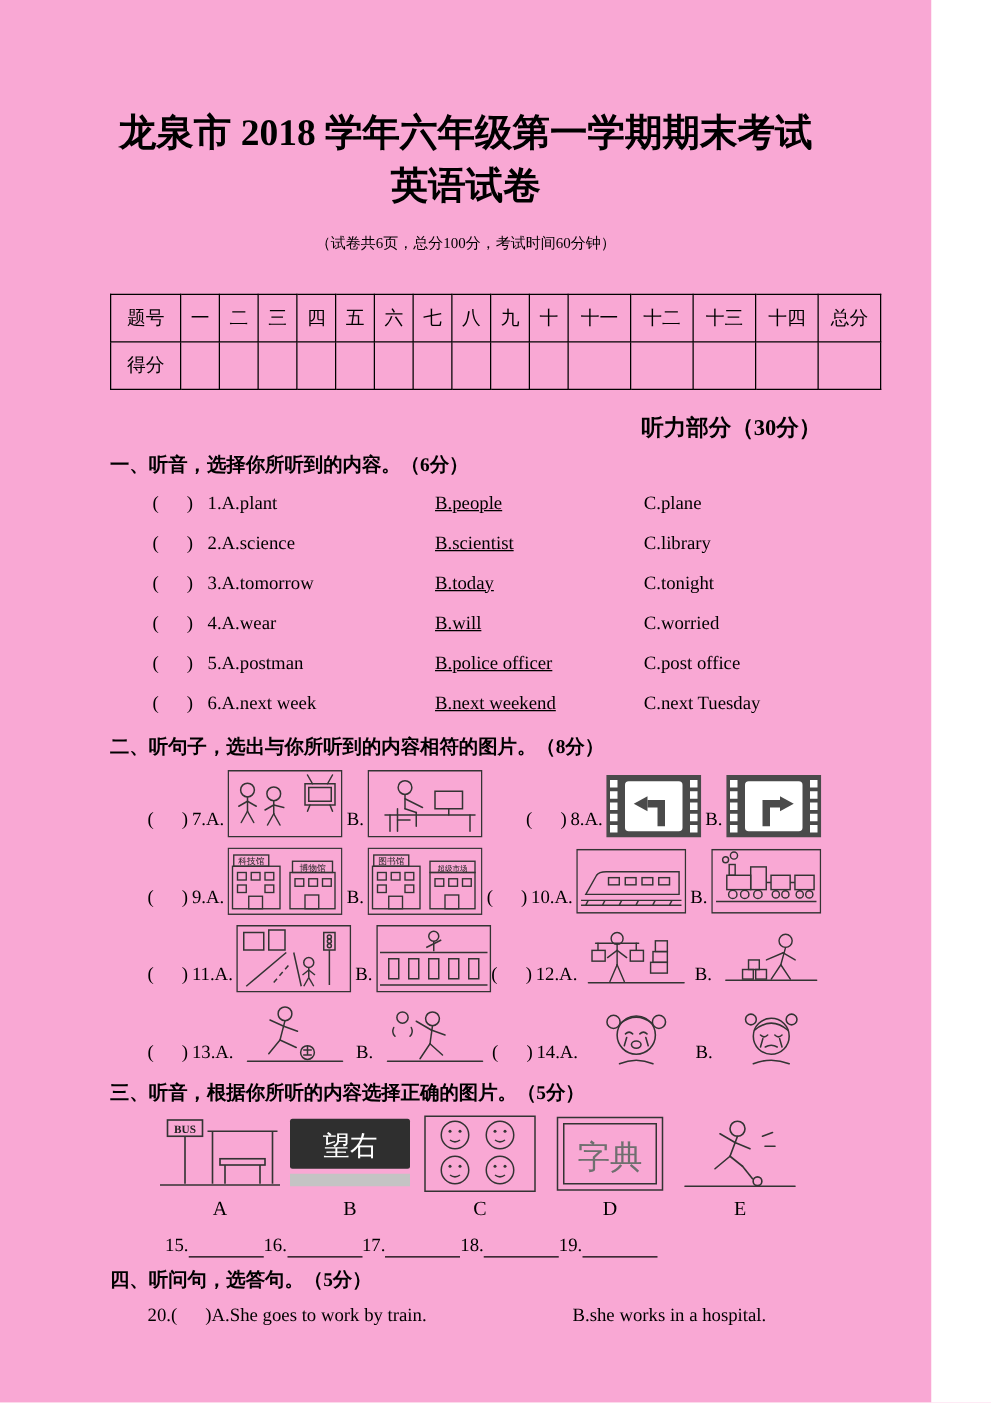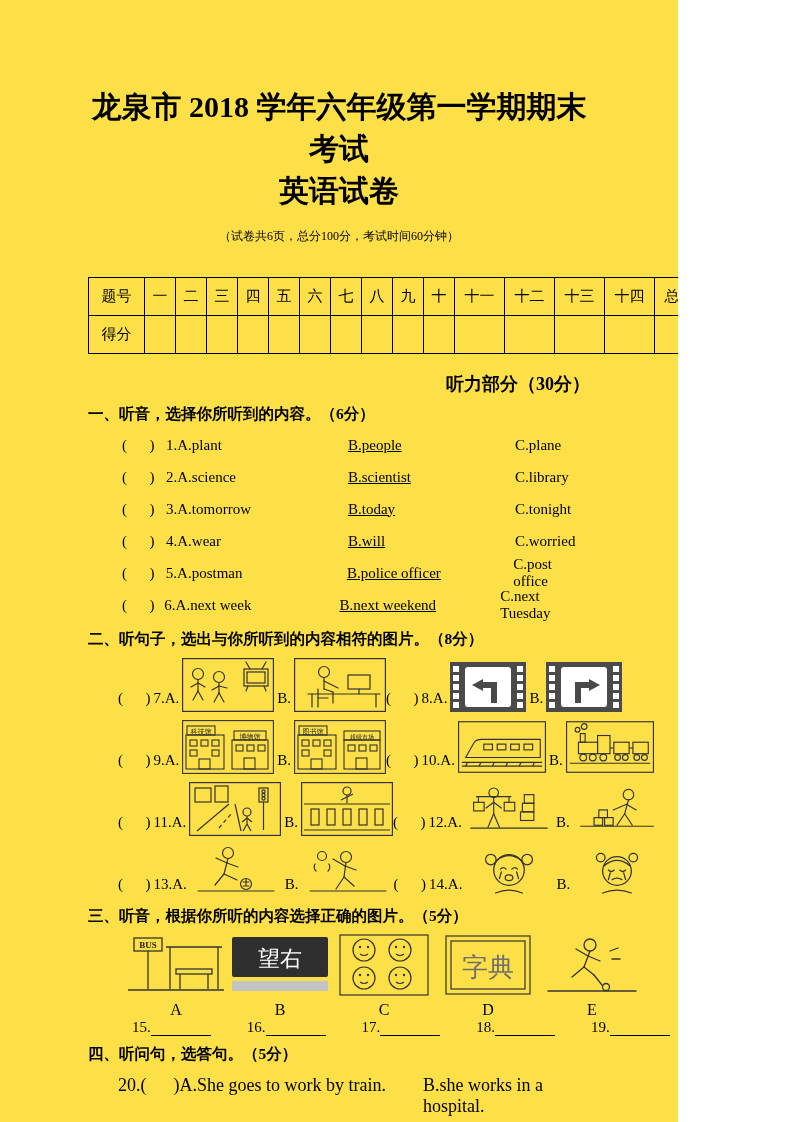--- a/index.html
+++ b/index.html
@@ -1,18 +1,18 @@
 <!DOCTYPE html>
 <html><head>
 <meta charset="utf-8">
 <style>
   * { margin:0; padding:0; box-sizing:border-box; }
   html,body { background:#ffffff; }
   body { width:793px; font-family:"Liberation Serif","DejaVu Serif",serif; color:#000; }
-  .page { width:678px; height:1122px; padding:86px 88px 30px 88px; overflow:hidden; background:#fde047; }
+  .page { width:745px; height:1122px; padding:86px 88px 30px 88px; overflow:hidden; background:#f9a8d4; }
 
   .title { font-size:30px; font-weight:bold; text-align:center; line-height:1.4; }
   .subtitle { text-align:center; font-size:12px; margin-top:16px; }
 
   table.score { border-collapse:collapse; table-layout:fixed; width:617px; margin-top:32px; }
   table.score td { border:1.2px solid #000; height:38px; text-align:center; font-size:15px; overflow:hidden; white-space:nowrap; }
 
   .section-title { text-align:right; font-weight:bold; font-size:18px; margin-top:18px; }
   .part-title { font-size:15.5px; font-weight:bold; margin-top:8px; }
 
@@ -24,25 +24,25 @@
 
   .p2-row { display:flex; align-items:flex-end; margin-top:8px; padding-left:30px; font-size:15px; }
   .grp { display:flex; align-items:flex-end; gap:3px; }
   .grp-left { width:308px; }
   .lbl { margin-bottom:5px; }
   .pre { white-space:pre; }
   svg.pic { display:block; }
 
   .p3-imgs { display:flex; gap:4px; padding-left:38px; margin-top:6px; align-items:flex-end; }
   .p3-item { display:flex; flex-direction:column; align-items:center; gap:4px; font-size:16px; }
-  .p3-blanks { display:flex; padding-left:44px; margin-top:0; font-size:15px; gap:36px; }
+  .p3-blanks { display:flex; padding-left:44px; margin-top:12px; font-size:15px; }
   .p3-blanks .blank { display:inline-flex; align-items:flex-end; }
   .blank-line { display:inline-block; width:60px; border-bottom:1px solid #000; height:15px; }
 
-  .p4-line { display:flex; padding-left:30px; margin-top:10px; font-size:18px;justify-content:center; }
+  .p4-line { display:flex; padding-left:30px; margin-top:10px; font-size:15px; }
   .p4-left { display:inline-block; width:340px; white-space:pre; }
 </style>
 </head>
 <body>
 
 <div class="page">
 
   <div class="title">
     <div>龙泉市 2018 学年六年级第一学期期末考试</div>
     <div>英语试卷</div>

